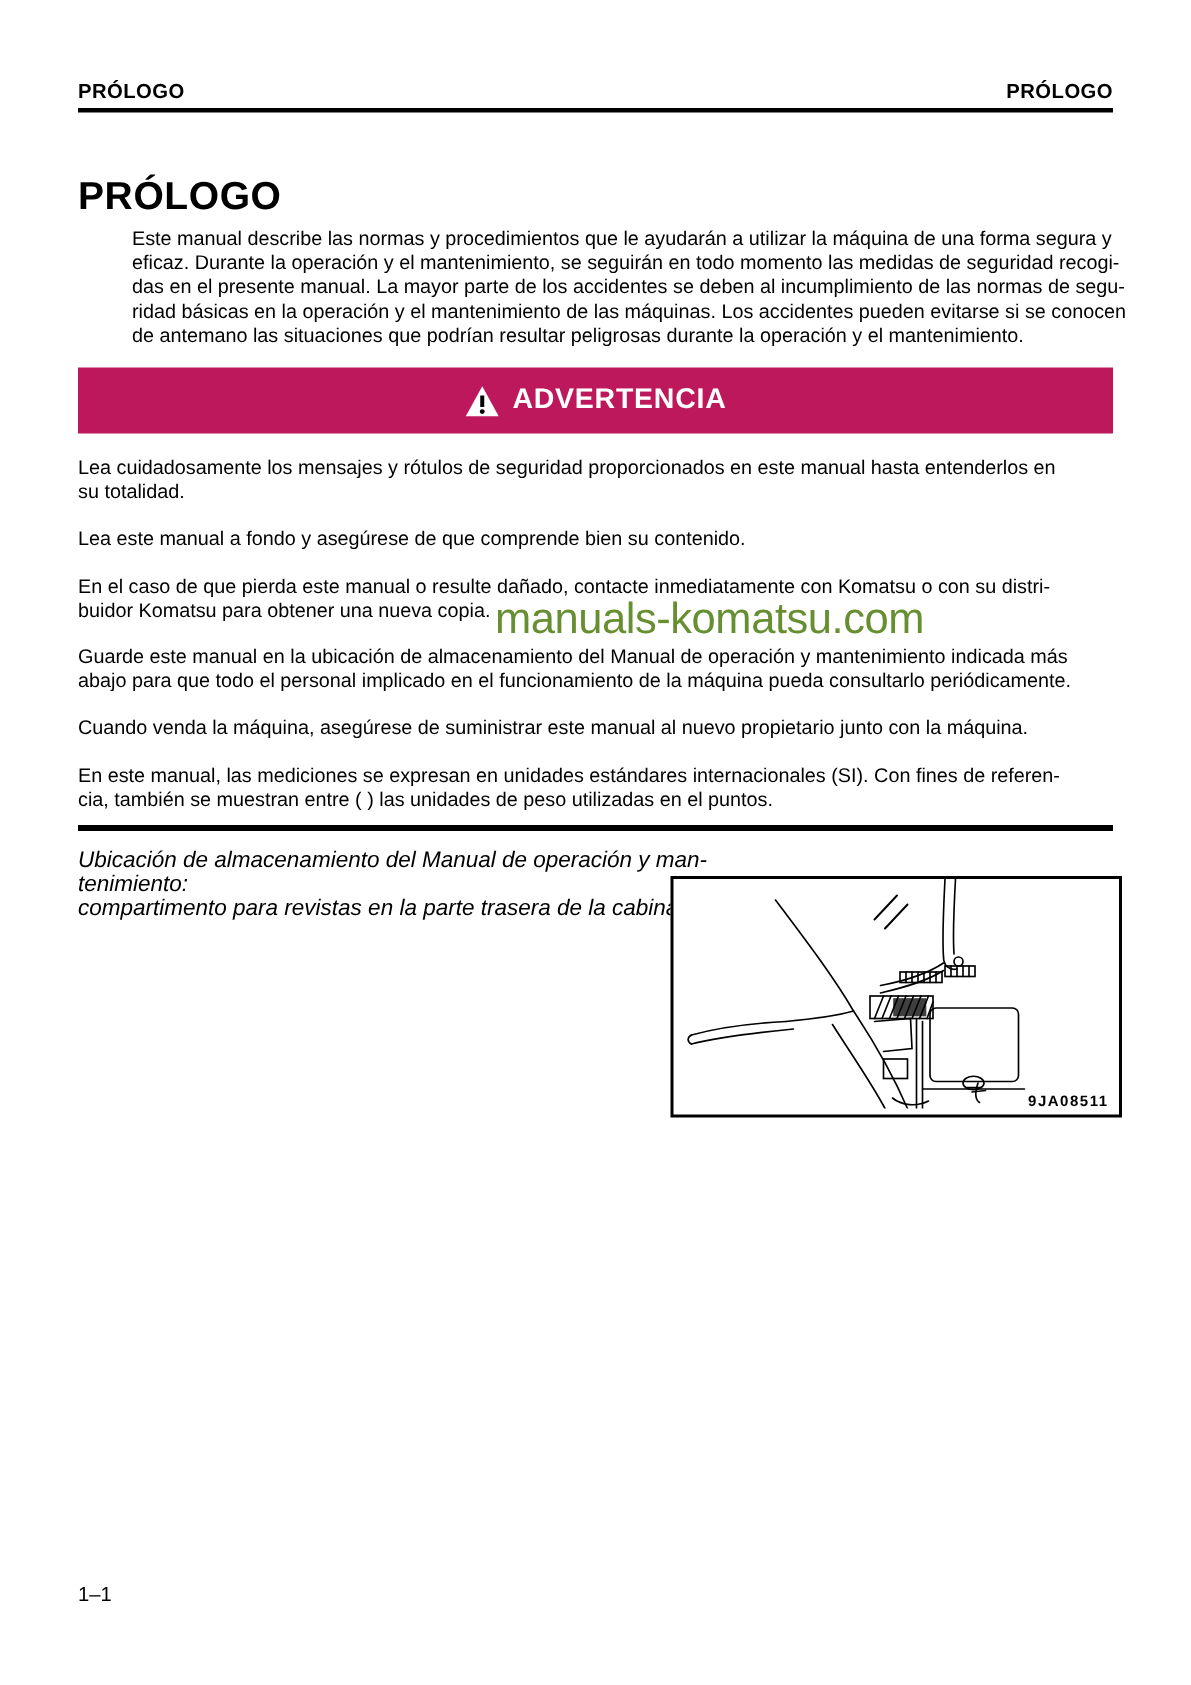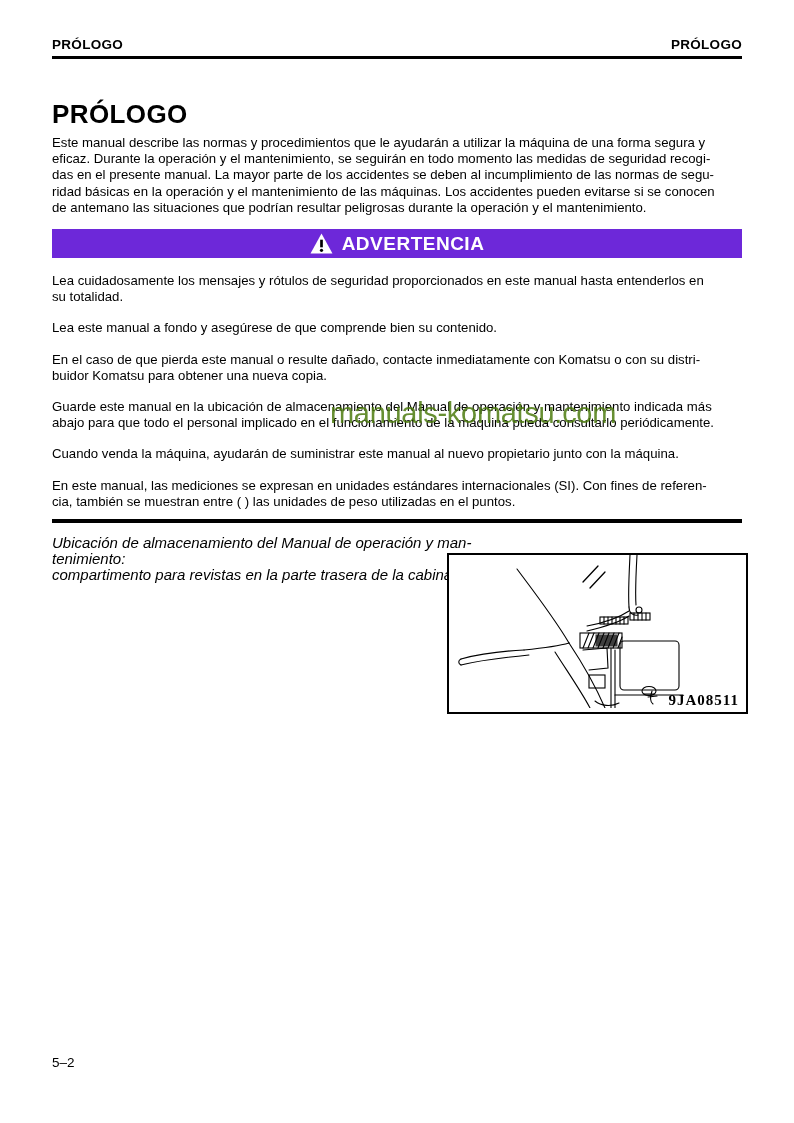--- a/index.html
+++ b/index.html
@@ -1,47 +1,47 @@
 <!DOCTYPE html>
 <html><head>
 <meta charset="utf-8">
 <style>
   html,body{margin:0;padding:0;background:#ffffff;}
   .page{
     position:relative;width:794px;height:1123px;background:#fff;
     font-family:"Liberation Sans","DejaVu Sans",sans-serif;color:#000;overflow:hidden;
   }
-  .content{padding:0 52px;}
+  .content{padding:16px 52px;}
   .hdr{
     display:flex;justify-content:space-between;align-items:flex-end;
     padding-top:37px;padding-bottom:4px;border-bottom:3px solid #000;
     font-weight:bold;font-size:13.5px;letter-spacing:0.3px;
   }
   .title{margin-top:40px;font-size:26px;font-weight:bold;letter-spacing:0.4px;}
   .para{white-space:pre;font-size:13.2px;line-height:16.2px;margin:15px 0 0 0;}
-  .intro{margin-top:5px;}
+  .intro{margin-top:5px;margin-left:36px;}
   .after-banner{margin-top:6px;}
   .banner{
-    margin-top:13px;height:29px;background:#6d28d9;color:#fff;
+    margin-top:13px;height:44px;background:#be185d;color:#fff;
     display:flex;align-items:center;justify-content:center;gap:9px;
     font-weight:bold;font-size:19px;letter-spacing:0.5px;
   }
   .banner svg{display:block;}
   .rule-thick{margin-top:9px;height:4px;background:#000;}
   .bottom{position:relative;margin-top:12px;height:210px;}
   .storage{white-space:pre;font-size:15px;line-height:16.2px;width:400px;font-style:italic;}
   .figure{
     position:absolute;left:395px;top:18px;width:297px;height:157px;
     border:2px solid #000;background:#fff;
   }
   .figure svg{display:block;}
   .figcode{
     position:absolute;right:7px;bottom:3px;
-    font-family:Liberation Serif, serif;
-    font-size:15px;font-weight:bold;letter-spacing:1px;
+    font-family:Liberation Sans, sans-serif;
+    font-size:10px;font-weight:bold;letter-spacing:1px;
   }
   .watermark{
     position:absolute;left:330px;top:397px;
     font-size:29px;letter-spacing:-0.3px;color:#4d7c0f;opacity:0.85;white-space:nowrap;
     pointer-events:none;
   }
   .footer{position:absolute;left:52px;top:1055px;font-size:13.5px;}
 </style>
 </head>
 <body>
@@ -73,21 +73,21 @@
       <span>ADVERTENCIA</span>
     </div>
 
     <div class="para">Lea cuidadosamente los mensajes y rótulos de seguridad proporcionados en este manual hasta entenderlos en
 su totalidad.</div>
     <div class="para">Lea este manual a fondo y asegúrese de que comprende bien su contenido.</div>
     <div class="para">En el caso de que pierda este manual o resulte dañado, contacte inmediatamente con Komatsu o con su distri-
 buidor Komatsu para obtener una nueva copia.</div>
     <div class="para">Guarde este manual en la ubicación de almacenamiento del Manual de operación y mantenimiento indicada más
 abajo para que todo el personal implicado en el funcionamiento de la máquina pueda consultarlo periódicamente.</div>
-    <div class="para">Cuando venda la máquina, ayudarán de suministrar este manual al nuevo propietario junto con la máquina.</div>
+    <div class="para">Cuando venda la máquina, asegúrese de suministrar este manual al nuevo propietario junto con la máquina.</div>
     <div class="para">En este manual, las mediciones se expresan en unidades estándares internacionales (SI). Con fines de referen-
 cia, también se muestran entre ( ) las unidades de peso utilizadas en el puntos.</div>
 
     <div class="rule-thick"></div>
 
     <div class="bottom">
       <div class="storage">Ubicación de almacenamiento del Manual de operación y man-
 tenimiento:
 compartimento para revistas en la parte trasera de la cabina.</div>
 
@@ -141,14 +141,14 @@
           </svg>
         </span>
         <span class="figcode">9JA08511</span>
       </div>
     </div>
 
   </div>
 
   <div class="watermark">manuals-komatsu.com</div>
 
-  <div class="footer">5–2</div>
+  <div class="footer">1–1</div>
 </div>
 
 </body></html>

